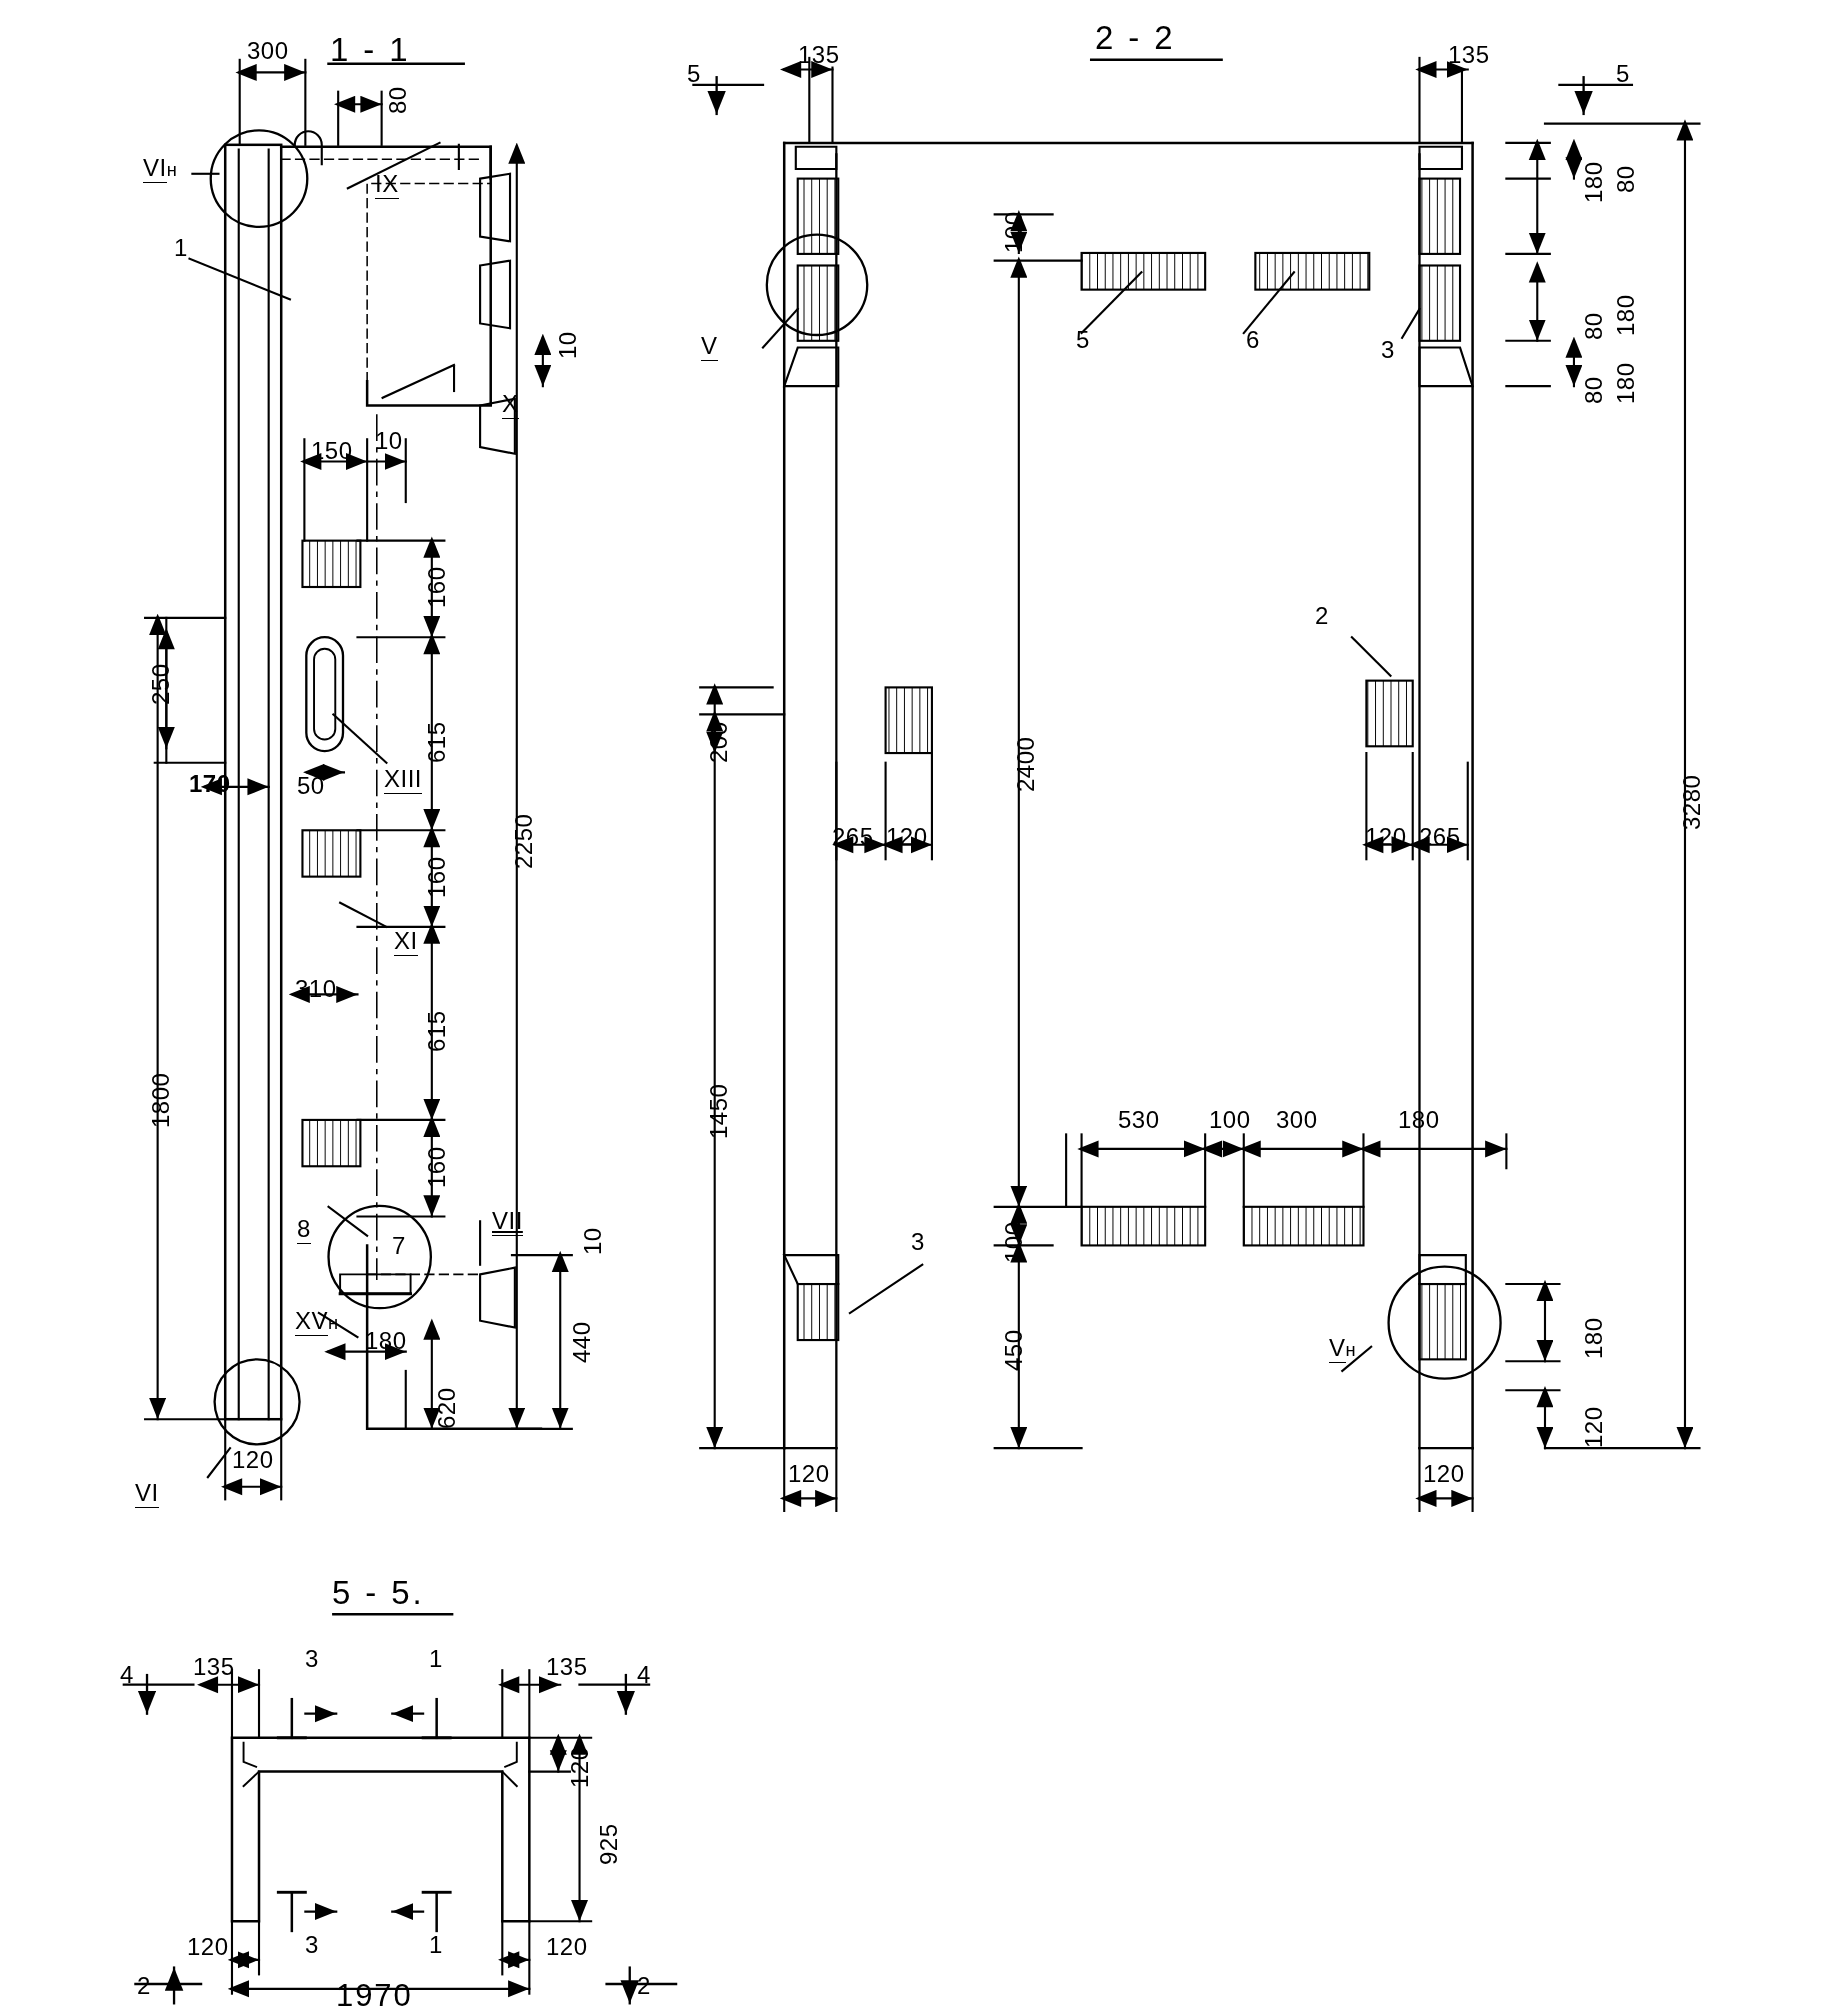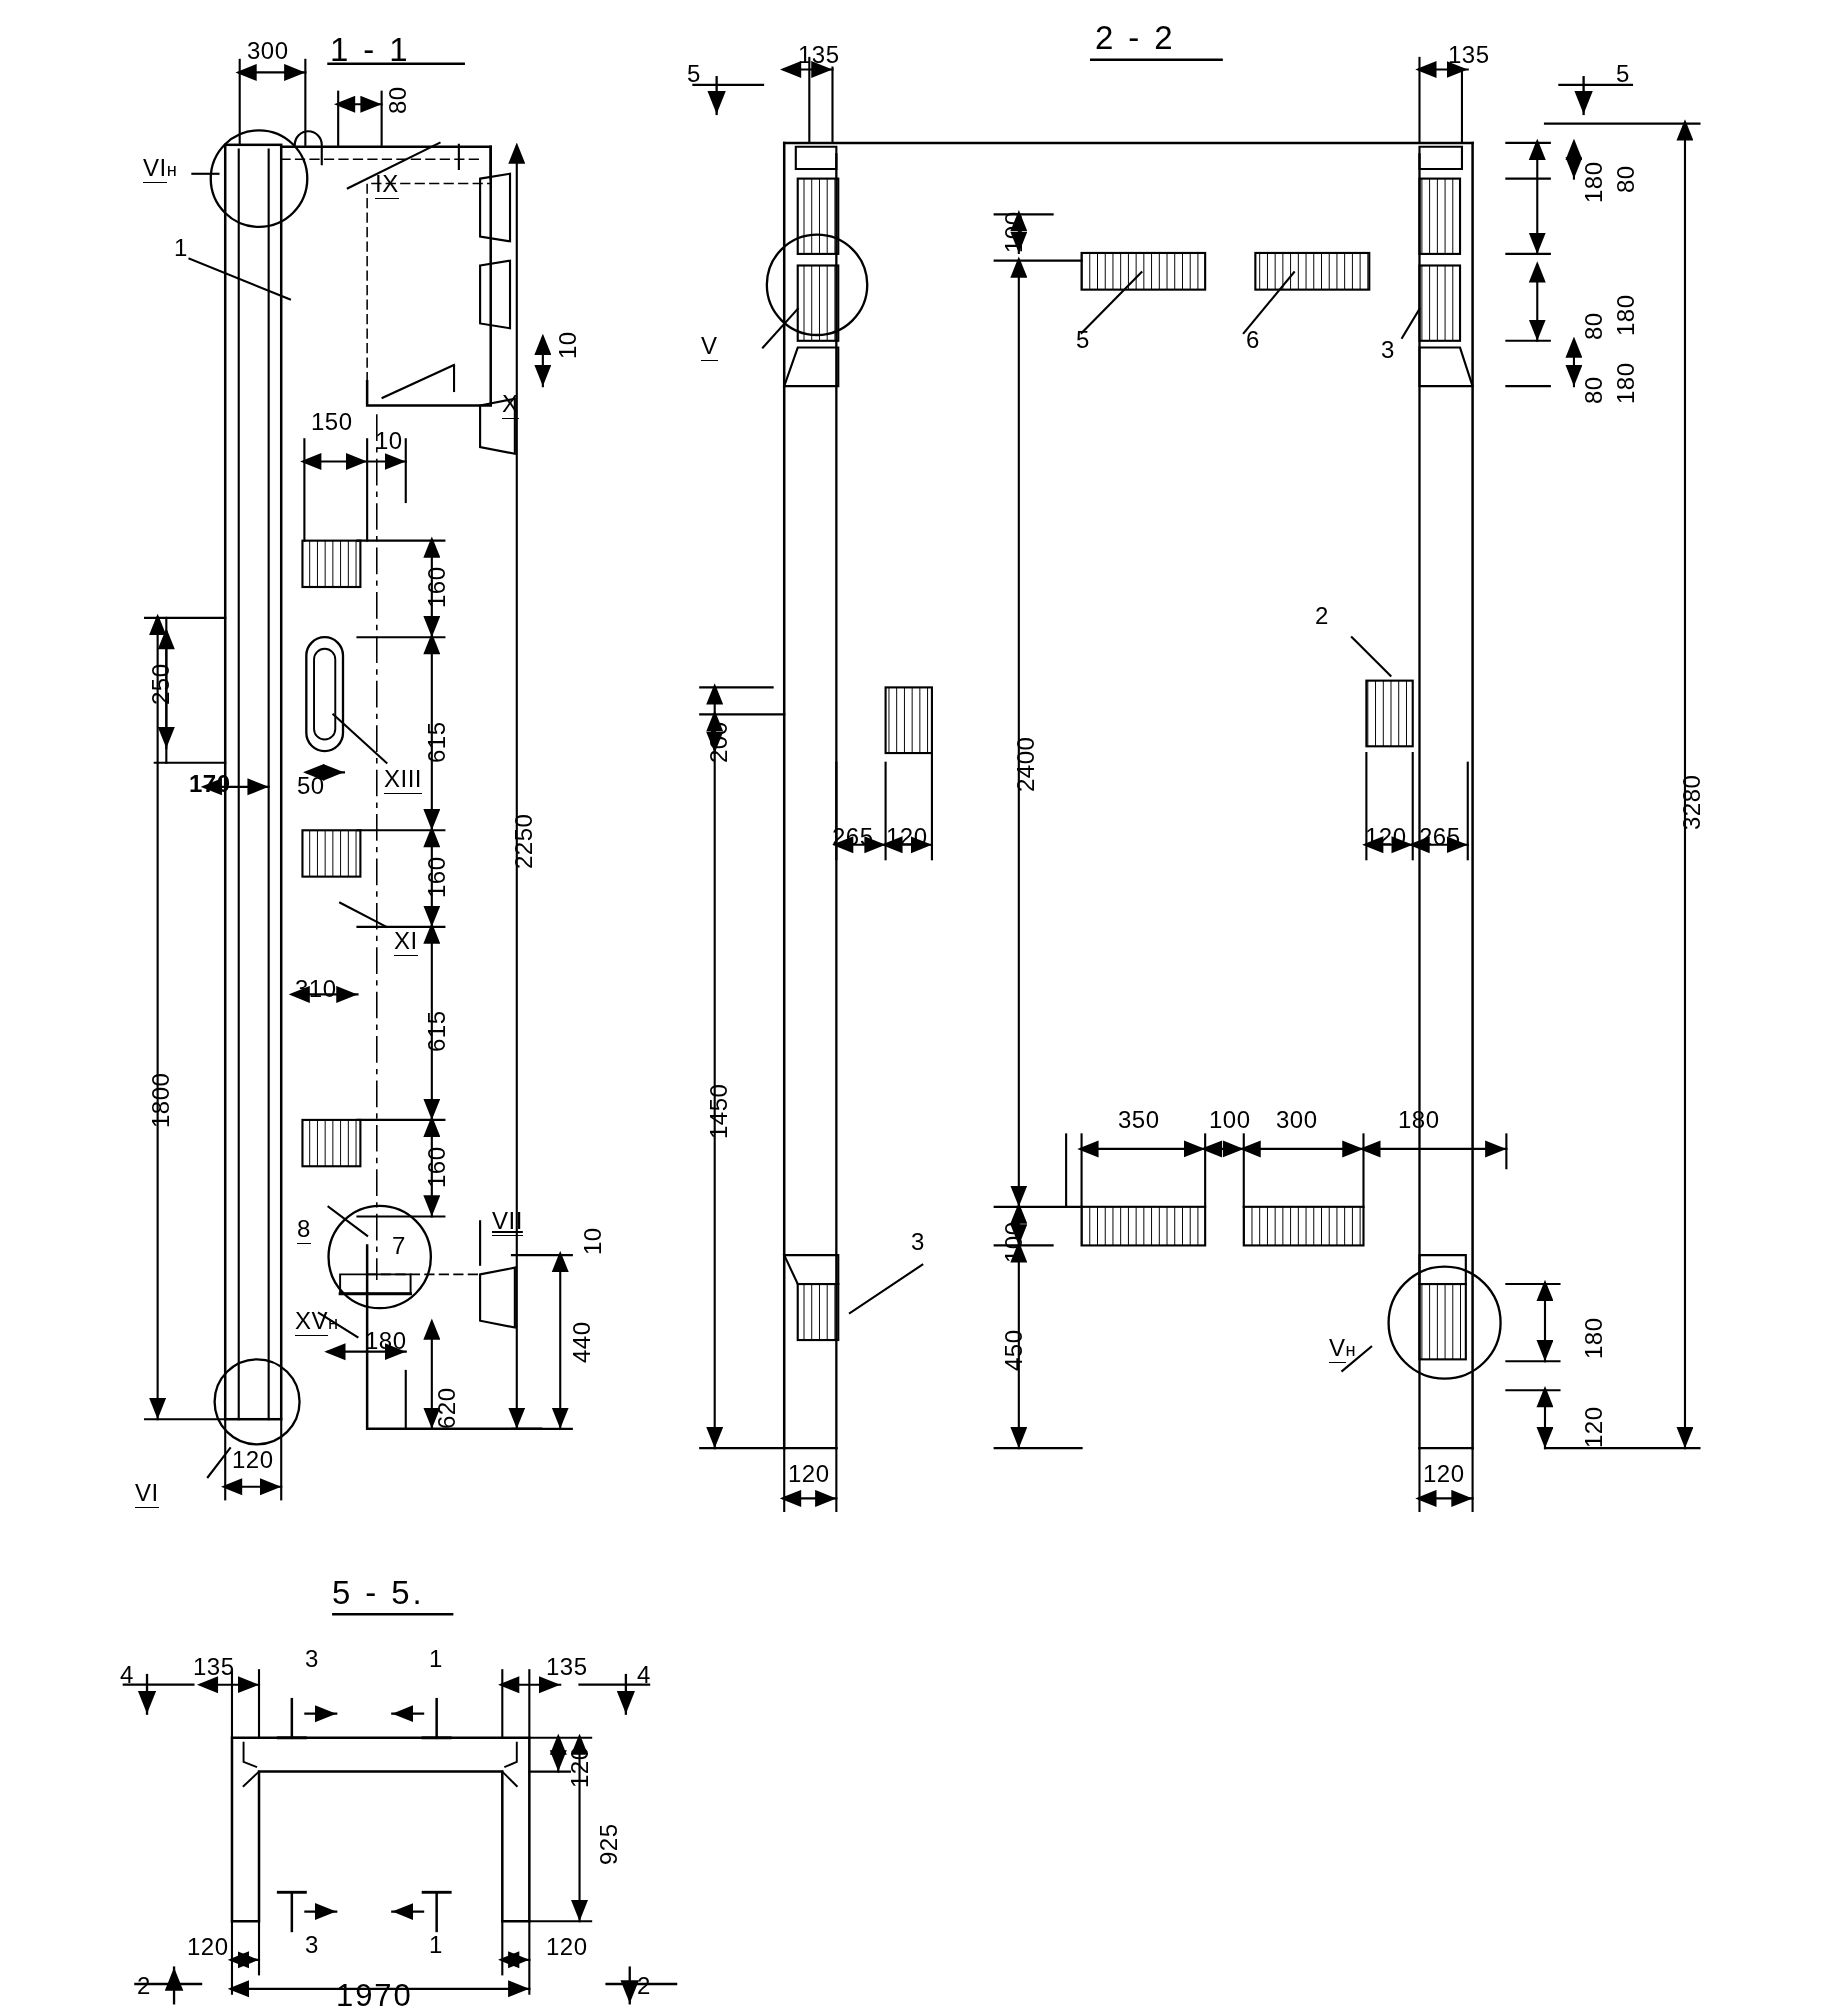--- a/index.html
+++ b/index.html
@@ -367,21 +367,21 @@
   <div class="lbl ttl" style="left:330px; top:31px;">1 - 1</div>
   <div class="lbl" style="left:247px; top:37px;">300</div>
   <div class="lbl rot" style="left:384px; top:114px;">80</div>
 
   <div class="lbl" style="left:143px; top:154px;"><span class="ul">VI</span><span class="sub">н</span></div>
   <div class="lbl" style="left:375px; top:170px;"><span class="ul">IX</span></div>
   <div class="lbl" style="left:174px; top:234px;">1</div>
   <div class="lbl rot" style="left:554px; top:359px;">10</div>
   <div class="lbl" style="left:502px; top:390px;"><span class="ul">X</span></div>
 
-  <div class="lbl" style="left:311px; top:408px;">150</div>
+  <div class="lbl" style="left:311px; top:437px;">150</div>
   <div class="lbl" style="left:375px; top:427px;">10</div>
 
   <div class="lbl rot" style="left:423px; top:608px;">160</div>
   <div class="lbl rot" style="left:423px; top:763px;">615</div>
   <div class="lbl rot" style="left:147px; top:705px;">250</div>
   <div class="lbl" style="left:189px; top:770px;font-weight:bold;">170</div>
   <div class="lbl" style="left:297px; top:772px;">50</div>
   <div class="lbl" style="left:384px; top:765px;"><span class="ul">XIII</span></div>
   <div class="lbl rot" style="left:510px; top:869px;">2250</div>
   <div class="lbl rot" style="left:423px; top:898px;">160</div>
@@ -423,21 +423,21 @@
 
   <div class="lbl" style="left:1315px; top:602px;">2</div>
   <div class="lbl rot" style="left:705px; top:763px;">200</div>
   <div class="lbl rot" style="left:1012px; top:792px;">2400</div>
   <div class="lbl" style="left:832px; top:823px;">265</div>
   <div class="lbl" style="left:886px; top:823px;">120</div>
   <div class="lbl" style="left:1365px; top:823px;">120</div>
   <div class="lbl" style="left:1419px; top:823px;">265</div>
   <div class="lbl rot" style="left:705px; top:1139px;">1450</div>
 
-  <div class="lbl" style="left:1118px; top:1106px;">350</div>
+  <div class="lbl" style="left:1118px; top:1106px;">530</div>
   <div class="lbl" style="left:1209px; top:1106px;">100</div>
   <div class="lbl" style="left:1276px; top:1106px;">300</div>
   <div class="lbl" style="left:1398px; top:1106px;">180</div>
   <div class="lbl" style="left:911px; top:1228px;">3</div>
   <div class="lbl rot" style="left:1000px; top:1263px;">100</div>
   <div class="lbl rot" style="left:1000px; top:1371px;">450</div>
   <div class="lbl" style="left:1329px; top:1334px;"><span class="ul">V</span><span class="sub">н</span></div>
   <div class="lbl rot" style="left:1580px; top:1359px;">180</div>
   <div class="lbl rot" style="left:1580px; top:1448px;">120</div>
   <div class="lbl" style="left:788px; top:1460px;">120</div>

